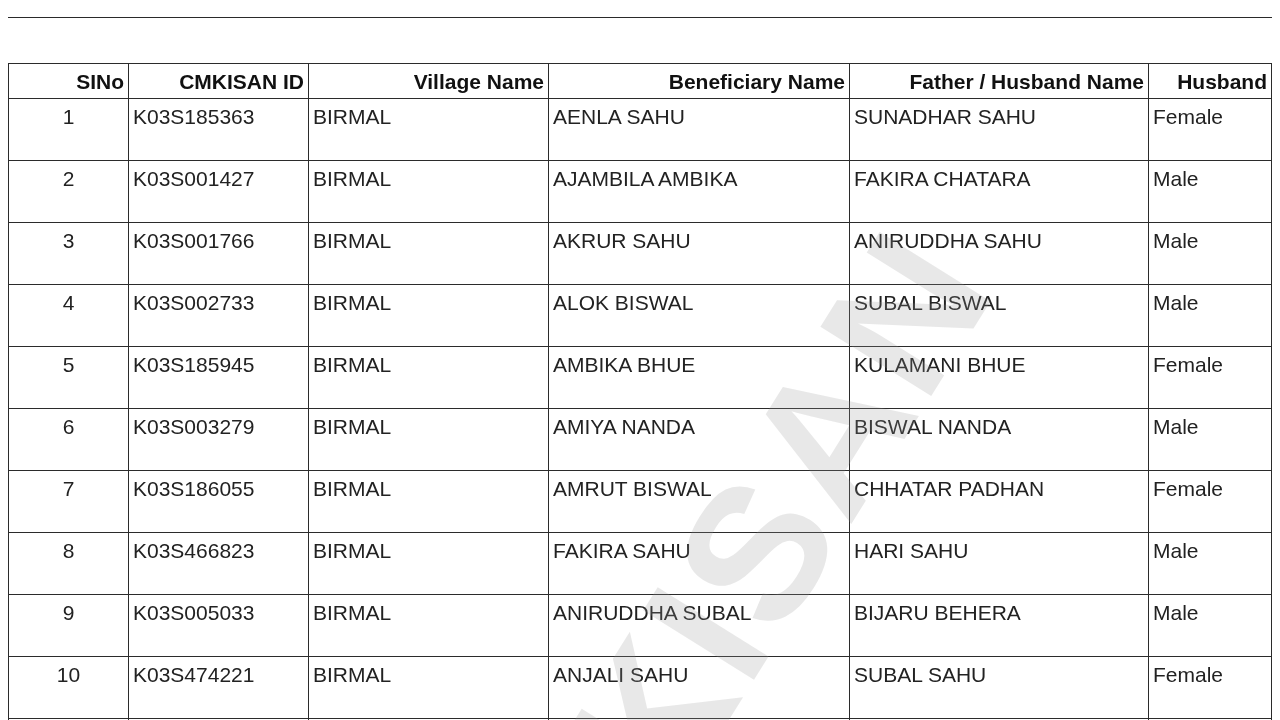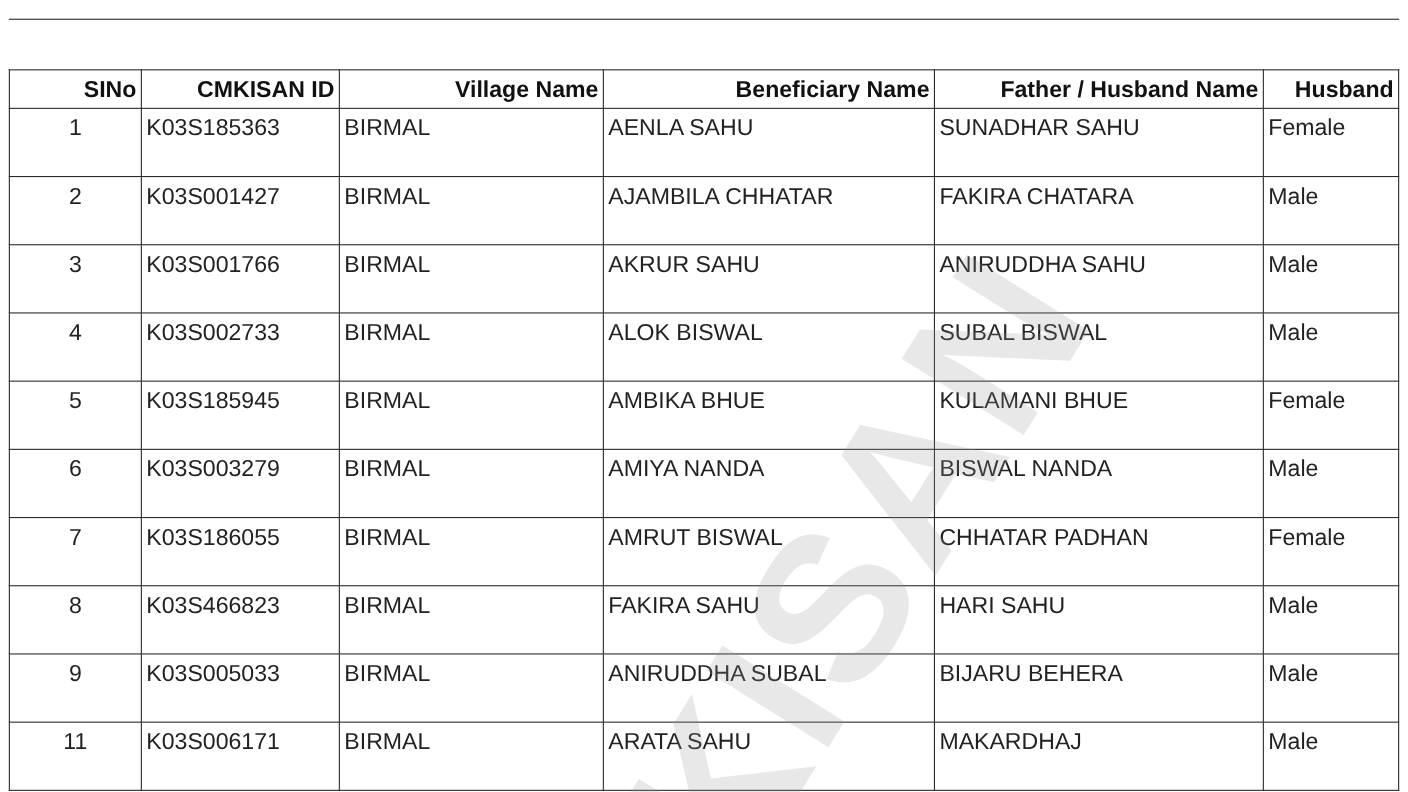--- a/index.html
+++ b/index.html
@@ -75,21 +75,21 @@
         <td>K03S185363</td>
         <td>BIRMAL</td>
         <td>AENLA SAHU</td>
         <td>SUNADHAR SAHU</td>
         <td>Female</td>
       </tr>
       <tr>
         <td class="num">2</td>
         <td>K03S001427</td>
         <td>BIRMAL</td>
-        <td>AJAMBILA CHHATAR</td>
+        <td>AJAMBILA AMBIKA</td>
         <td>FAKIRA CHATARA</td>
         <td>Male</td>
       </tr>
       <tr>
         <td class="num">3</td>
         <td>K03S001766</td>
         <td>BIRMAL</td>
         <td>AKRUR SAHU</td>
         <td>ANIRUDDHA SAHU</td>
         <td>Male</td>
@@ -136,20 +136,28 @@
       </tr>
       <tr>
         <td class="num">9</td>
         <td>K03S005033</td>
         <td>BIRMAL</td>
         <td>ANIRUDDHA SUBAL</td>
         <td>BIJARU BEHERA</td>
         <td>Male</td>
       </tr>
       <tr>
+        <td class="num">10</td>
+        <td>K03S474221</td>
+        <td>BIRMAL</td>
+        <td>ANJALI SAHU</td>
+        <td>SUBAL SAHU</td>
+        <td>Female</td>
+      </tr>
+      <tr>
         <td class="num">11</td>
         <td>K03S006171</td>
         <td>BIRMAL</td>
         <td>ARATA SAHU</td>
         <td>MAKARDHAJ</td>
         <td>Male</td>
       </tr>
     </tbody>
 </table>
 

